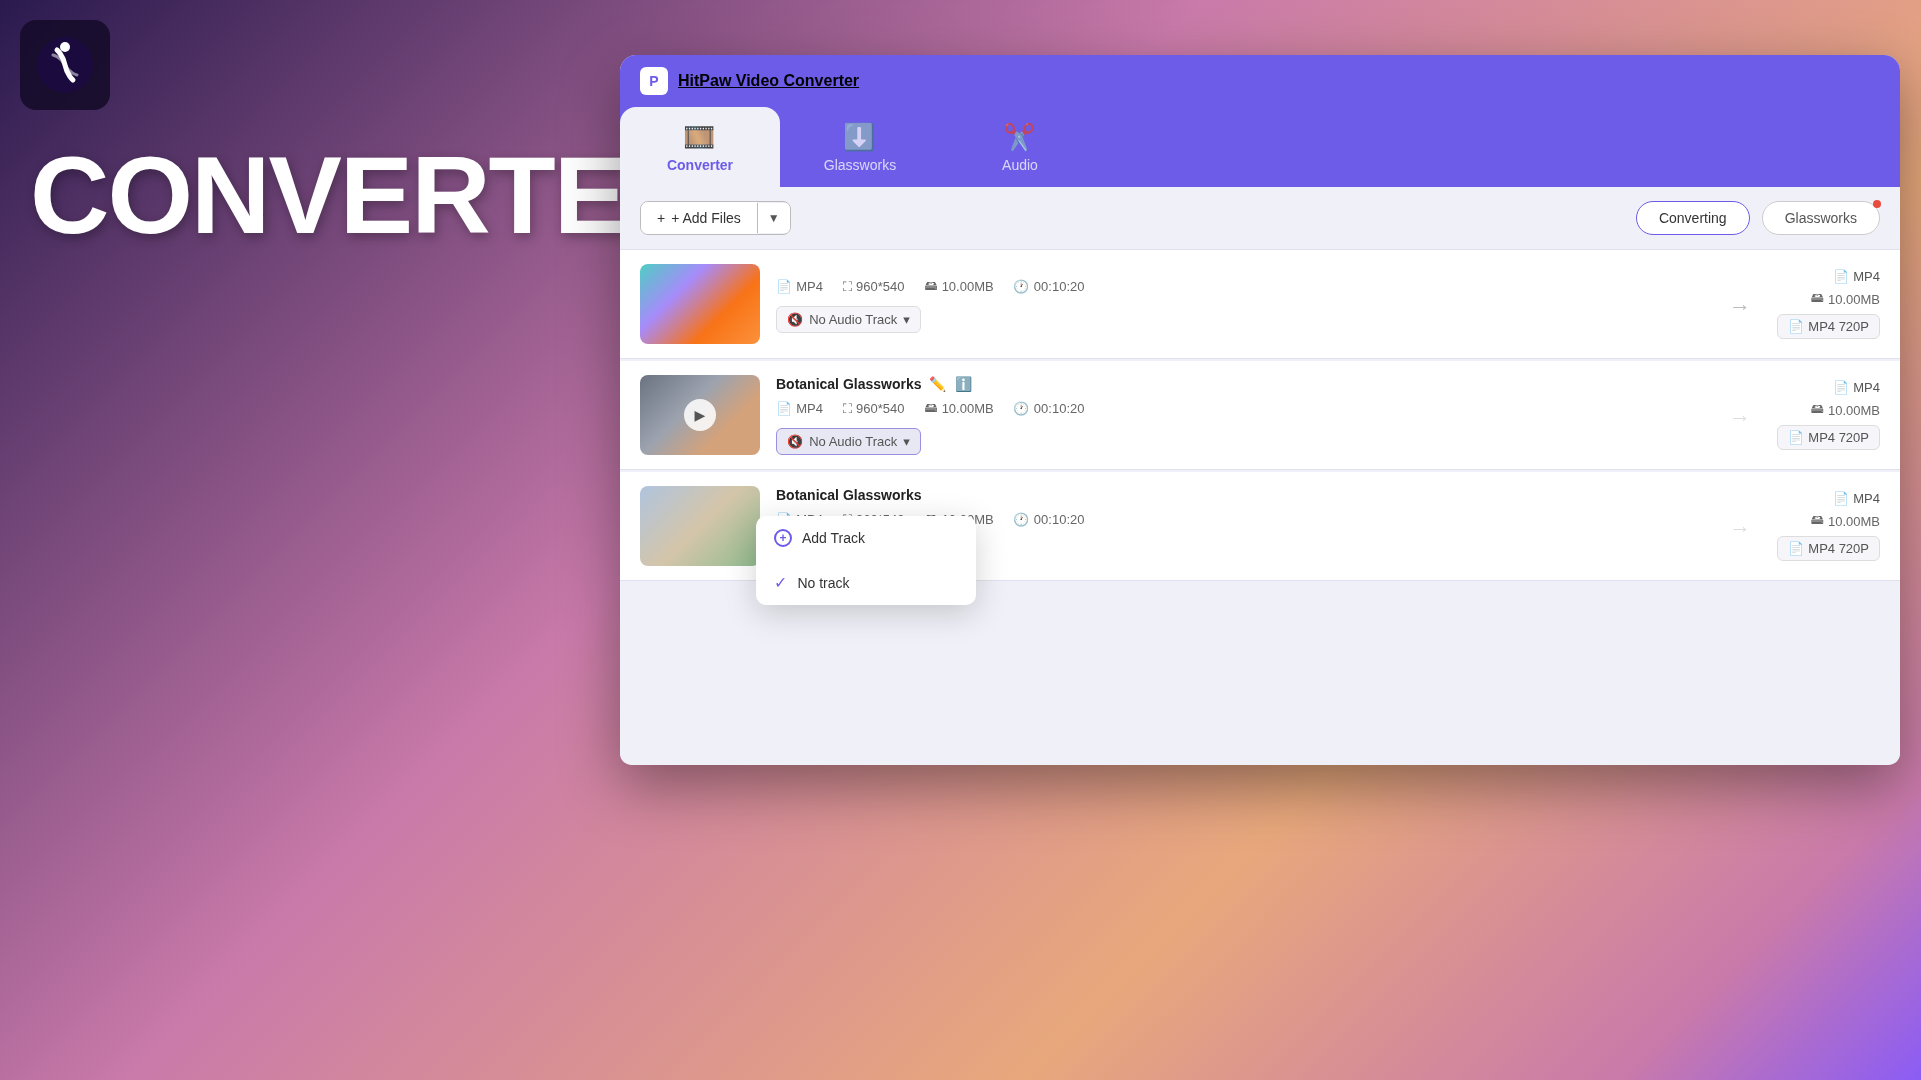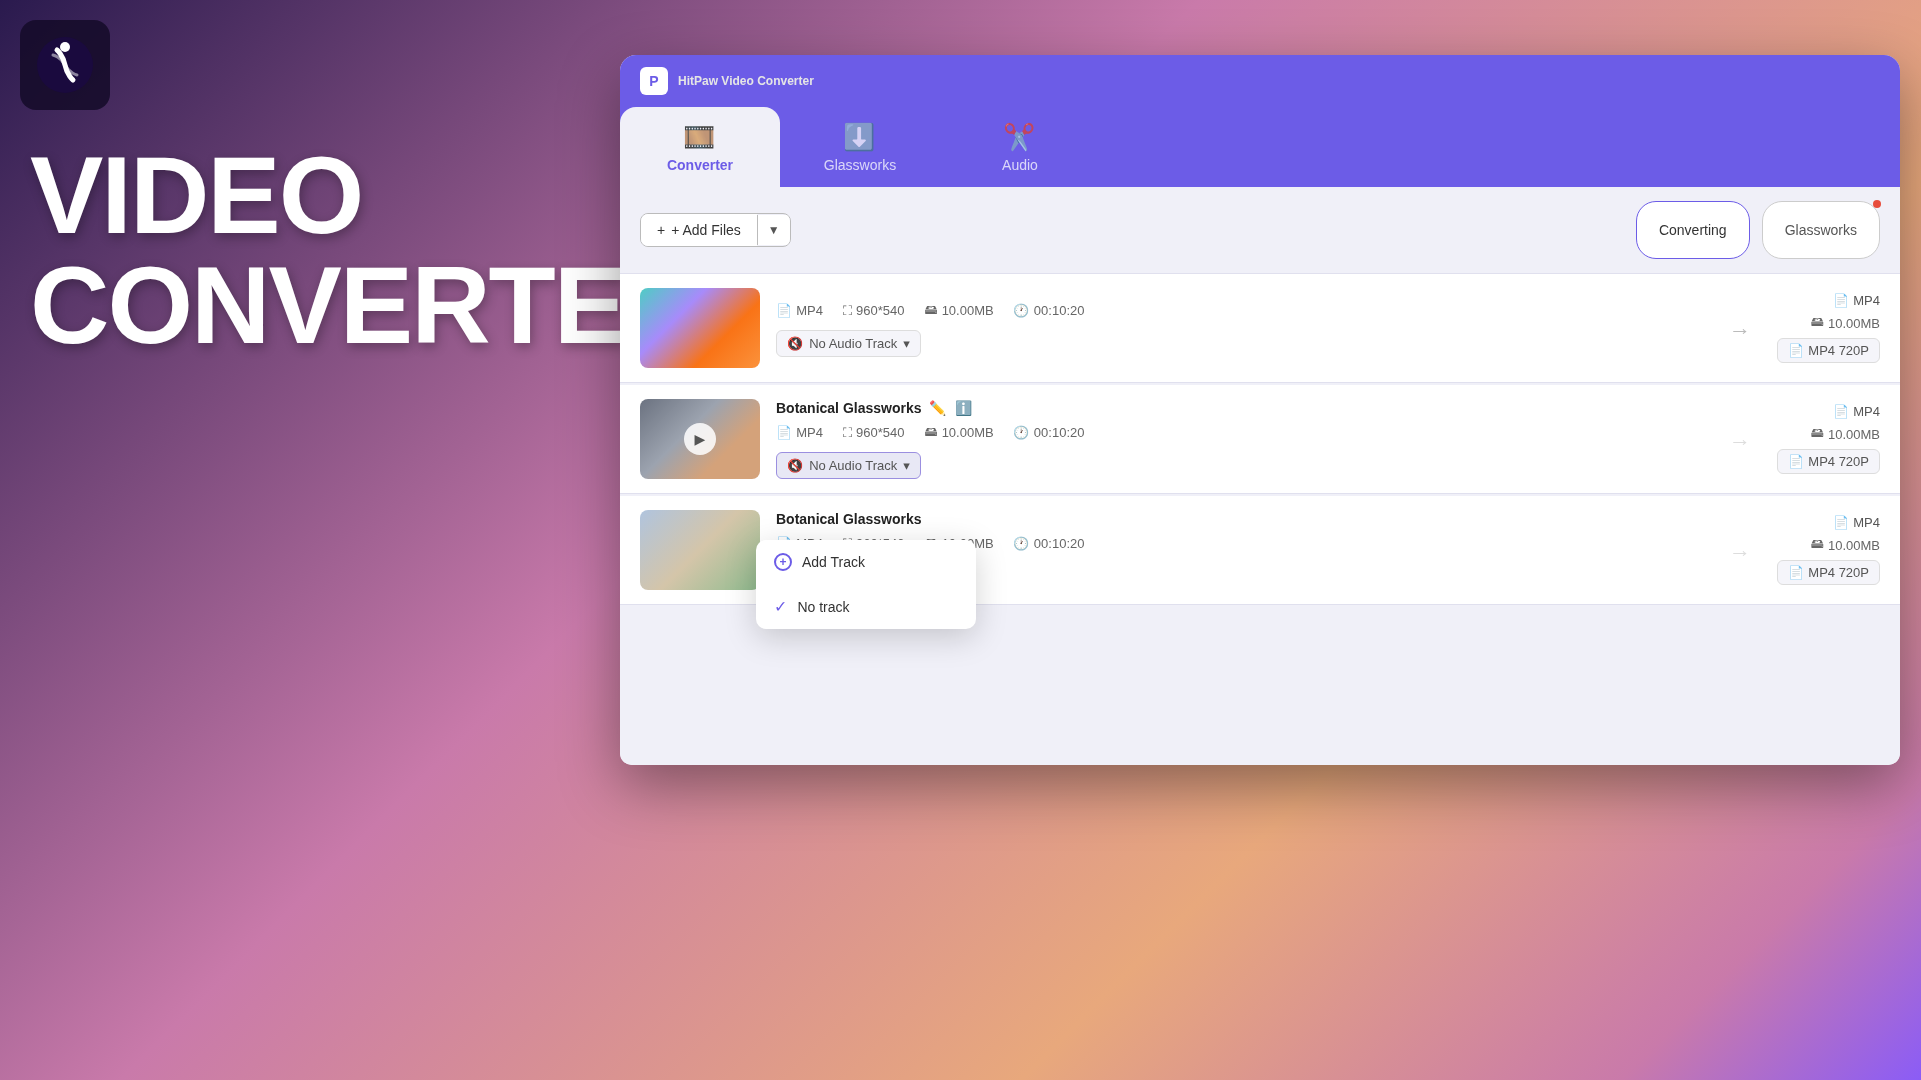--- a/index.html
+++ b/index.html
@@ -82,23 +82,24 @@
       background: #fff;
       border-radius: 6px;
       display: flex;
       align-items: center;
       justify-content: center;
       font-size: 14px;
       font-weight: bold;
       color: #6c5ce7;
     }
     .title-bar-text {
-      color: #e5e5e5;
-      font-size: 12px;
+      color: #000000;
+      font-size: 16px;
       font-weight: 600;
+      text-decoration: underline;
     }
 
     
     .tab-bar {
       background: #6c5ce7;
       display: flex;
       align-items: flex-end;
       padding: 0 0 0 0;
       height: 80px;
     }
@@ -165,21 +166,21 @@
       background: #fff;
       border: none;
       border-left: 1.5px solid #bbb;
       padding: 8px 10px;
       cursor: pointer;
       color: #555;
       font-size: 12px;
     }
     .spacer { flex: 1; }
     .tab-btn {
-      padding: 20px 22px;
+      padding: 8px 22px;
       border-radius: 20px;
       font-size: 14px;
       cursor: pointer;
       border: 1.5px solid #ccc;
       background: #fff;
       color: #555;
     }
     .tab-btn.active {
       background: #fff;
       border-color: #6c5ce7;
@@ -400,21 +401,20 @@
 <div class="logo-area">
   <svg class="logo-icon" viewBox="0 0 60 60" fill="none">
     <circle cx="30" cy="30" r="28" fill="#1a0a3e"></circle>
     <path d="M22 15 C22 15, 28 20, 30 30 C32 40, 38 45, 38 45" stroke="white" stroke-width="5" stroke-linecap="round" fill="none"></path>
     <path d="M18 20 C18 20, 26 22, 30 30 C34 38, 42 40, 42 40" stroke="rgba(255,255,255,0.5)" stroke-width="3" stroke-linecap="round" fill="none"></path>
     <circle cx="30" cy="12" r="5" fill="white"></circle>
   </svg>
 </div>
 
 <div class="hero-text">
-  <div>VIDEO</div>
   <div>CONVERTER</div>
 </div>
 
 <div class="app-window">
 
   <div class="title-bar">
     <div class="title-bar-logo">P</div>
     <span class="title-bar-text">HitPaw Video Converter</span>
   </div>
 

